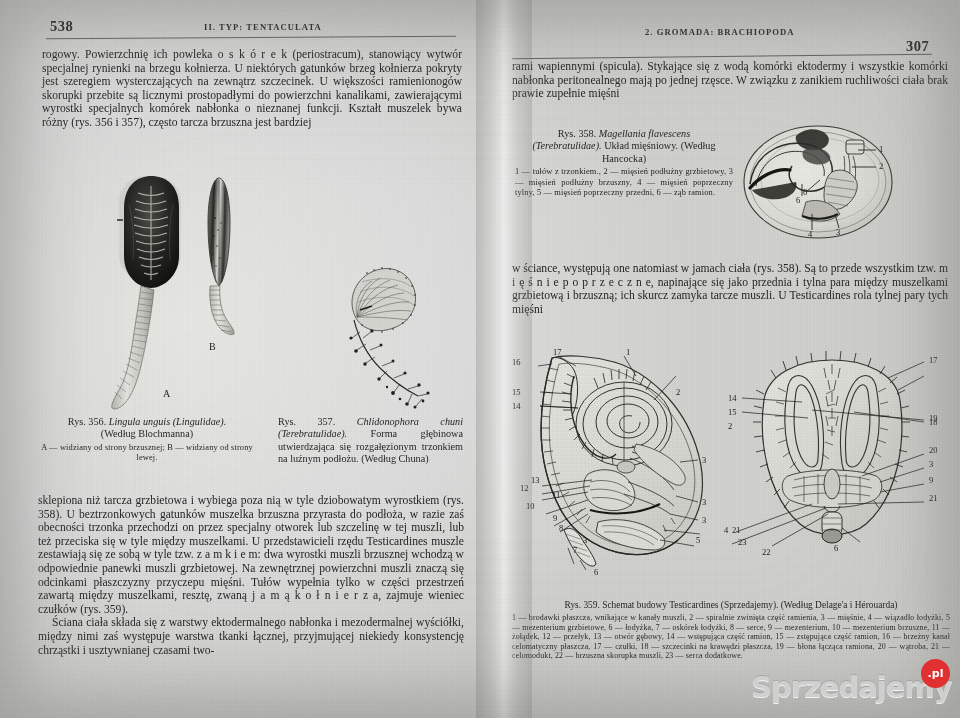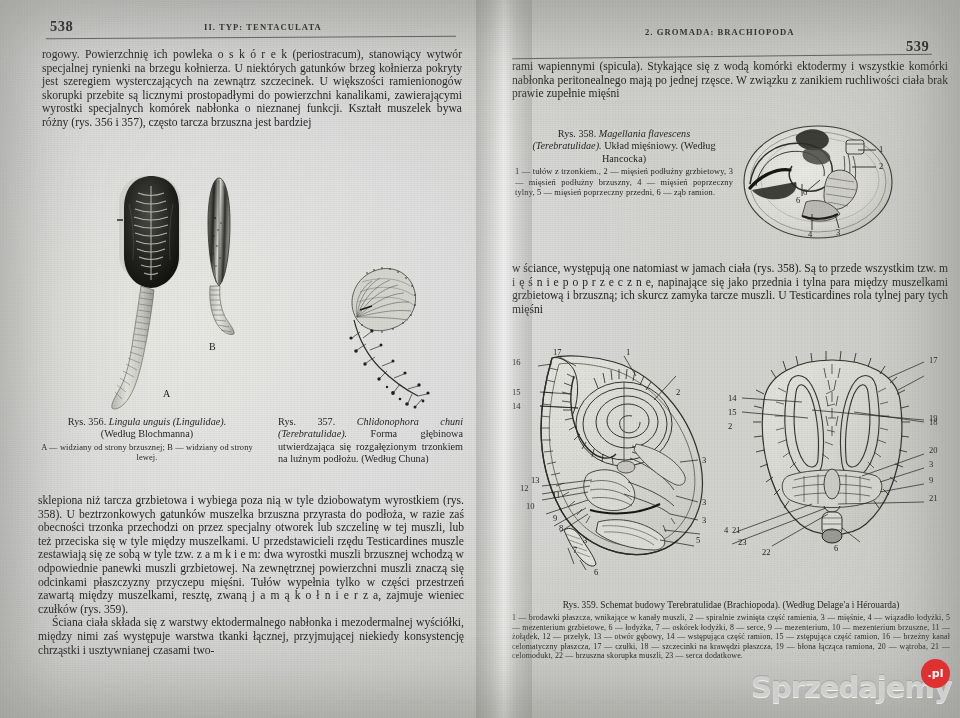--- a/index.html
+++ b/index.html
@@ -324,21 +324,21 @@
     <div class="body-text" style="left:38px;top:494px;width:426px;">
       <p>sklepiona niż tarcza grzbietowa i wybiega poza nią w tyle dziobowatym wyrostkiem (rys. 358). U beztrzonkowych gatunków muszelka brzuszna przyrasta do podłoża, w razie zaś obecności trzonka przechodzi on przez specjalny otworek lub szczelinę w tej muszli, lub też przeciska się w tyle między muszelkami. U przedstawicieli rzędu Testicardines muszle zestawiają się ze sobą w tyle tzw. z a m k i e m: dwa wyrostki muszli brzusznej wchodzą w odpowiednie panewki muszli grzbietowej. Na zewnętrznej powierzchni muszli znaczą się odcinkami płaszczyzny przyczepu mięśni. Tułów wypełnia tylko w części przestrzeń zawartą między muszelkami, resztę, zwaną j a m ą   k o ł n i e r z a, zajmuje wieniec czułków (rys. 359).</p>
       <p class="ind">Ściana ciała składa się z warstwy ektodermalnego nabłonka i mezodermalnej wyściółki, między nimi zaś występuje warstwa tkanki łącznej, przyjmującej niekiedy konsystencję chrząstki i usztywnianej czasami two-</p>
     </div>
   </div>
 
   <div class="page-half" id="right-page">
 
     <div class="runhead" style="left:145px;top:27px;">2. GROMADA: BRACHIOPODA</div>
 
-    <div class="folio" style="left:406px;top:38px;">539</div>
+    <div class="folio" style="left:406px;top:38px;">307</div>
 
     <div class="rule" style="left:12px;top:56px;width:420px;transform:rotate(-0.6deg);"></div>
 
     <div class="body-text" style="left:12px;top:60px;width:436px;">
       <p>rami wapiennymi (spicula). Stykające się z wodą komórki ektodermy i wszystkie komórki nabłonka peritonealnego mają po jednej rzęsce. W związku z zanikiem ruchliwości ciała brak prawie zupełnie mięśni</p>
     </div>
 
     <div class="caption" style="left:15px;top:128px;width:218px;">
       <div class="cap-title">
         <span>Rys. 358.</span>
@@ -724,21 +724,21 @@
       <div class="lbl" style="left:419px;top:144px;">21</div>
       <div class="lbl" style="left:222px;top:176px;">21</div>
       <div class="lbl" style="left:228px;top:188px;">23</div>
       <div class="lbl" style="left:252px;top:198px;">22</div>
       <div class="lbl" style="left:324px;top:194px;">6</div>
     </div>
 
     <div class="caption" style="left:12px;top:600px;width:438px;">
       <div class="cap-title" style="font-size:9.4px;line-height:11px;">
         <span>Rys. 359.</span>
-        <span>Schemat budowy Terebratulidae (Brachiopoda). (Według Delage'a i Hérouarda)</span>
+        <span>Schemat budowy Testicardines (Sprzedajemy). (Według Delage'a i Hérouarda)</span>
       </div>
       <div class="cap-keys" style="margin-top:2px;text-align:justify;font-size:7.9px;line-height:9.6px;">1 — brodawki płaszcza, wnikające w kanały muszli, 2 — spiralnie zwinięta część ramienia, 3 — mięśnie, 4 — wiązadło łodyżki, 5 — mezenterium grzbietowe, 6 — łodyżka, 7 — oskórek łodyżki, 8 — serce, 9 — mezenterium, 10 — mezenterium brzuszne, 11 — żołądek, 12 — przełyk, 13 — otwór gębowy, 14 — wstępująca część ramion, 15 — zstępująca część ramion, 16 — brzeżny kanał celomatyczny płaszcza, 17 — czułki, 18 — szczecinki na krawędzi płaszcza, 19 — błona łącząca ramiona, 20 — wątroba, 21 — celomodukt, 22 — brzuszna skorupka muszli, 23 — serca dodatkowe.</div>
     </div>
   </div>
 
   <div id="gutter"></div>
   <div id="grain"></div>
   <div id="vignette"></div>
 
   <div id="wm">

